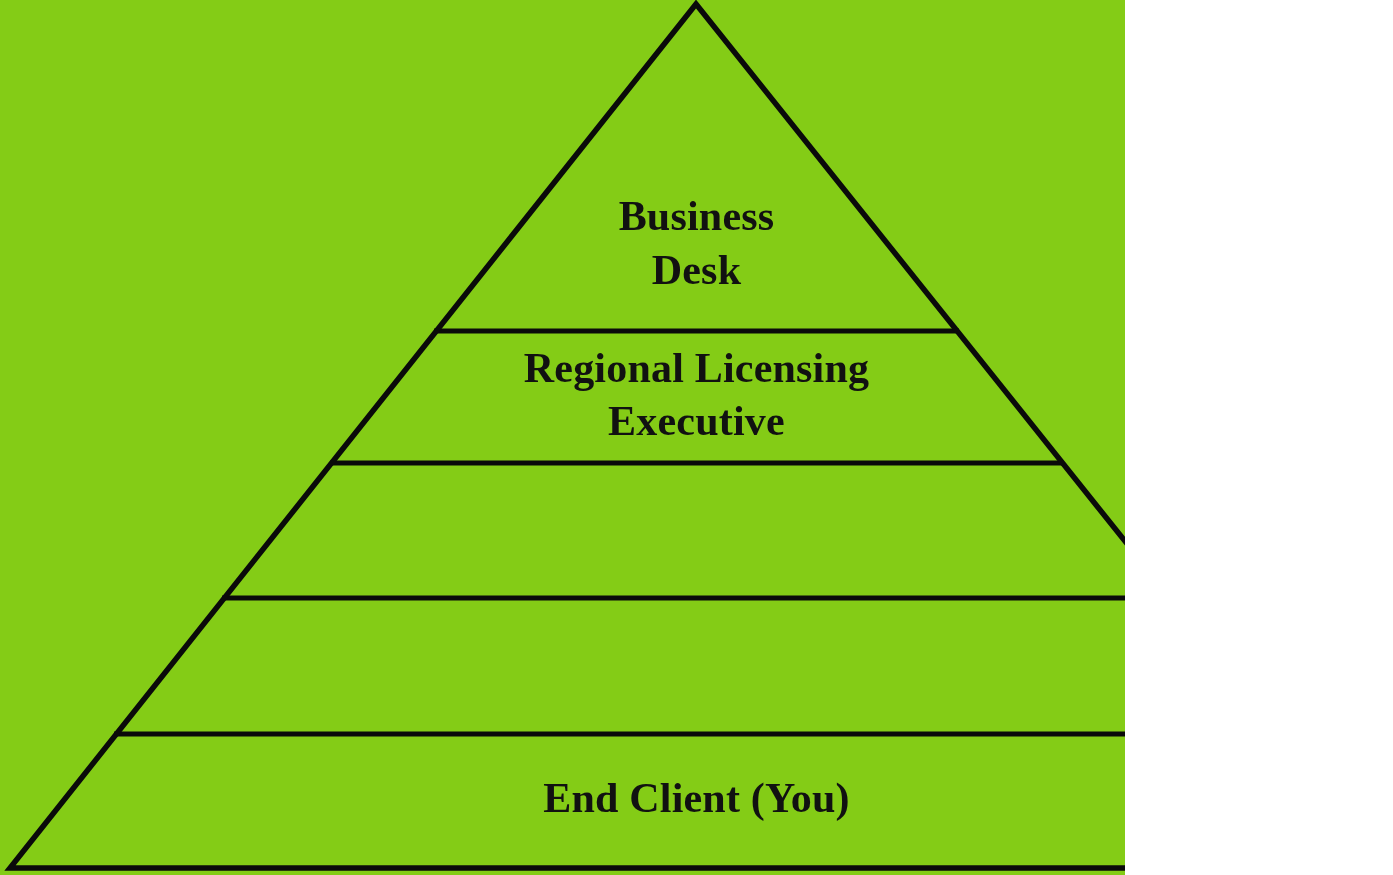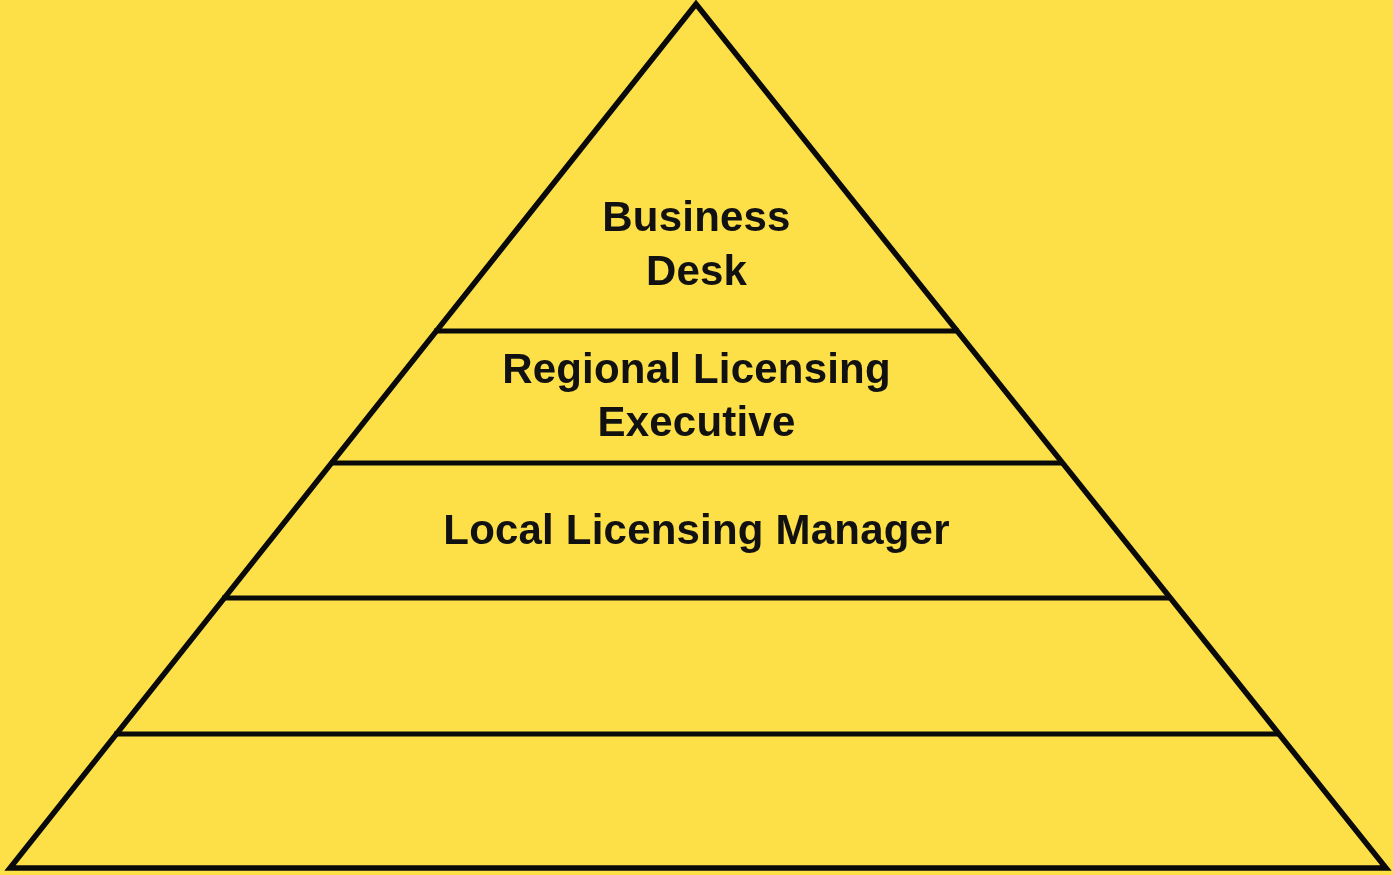--- a/index.html
+++ b/index.html
@@ -2,24 +2,24 @@
 <html><head>
 <meta charset="utf-8">
 <style>
   html, body {
     margin: 0;
     padding: 0;
     background: #ffffff;
   }
   .canvas {
     position: relative;
-    width: 1393px;
+    width: 1125px;
     height: 875px;
-    background: #fde047;
-    font-family: Liberation Sans, sans-serif;
+    background: #84cc16;
+    font-family: Liberation Serif, serif;
     overflow: hidden;
   }
   .pyramid-svg {
     position: absolute;
     top: 0;
     left: 0;
   }
   .level-label {
     position: absolute;
     left: 0;
@@ -56,17 +56,17 @@
 
     <polygon points="696,4 1386,868 10,868" fill="none" stroke="#0a0a0a" stroke-width="5.5" stroke-linejoin="miter"></polygon>
   </svg>
 
   <div class="level-label lvl-0">Business
 Desk</div>
 
   <div class="level-label lvl-1">Regional Licensing
 Executive</div>
 
-  <div class="level-label lvl-2">Local Licensing Manager</div>
 
 
+  <div class="level-label lvl-4">End Client (You)</div>
 
 </div>
 
 </body></html>

